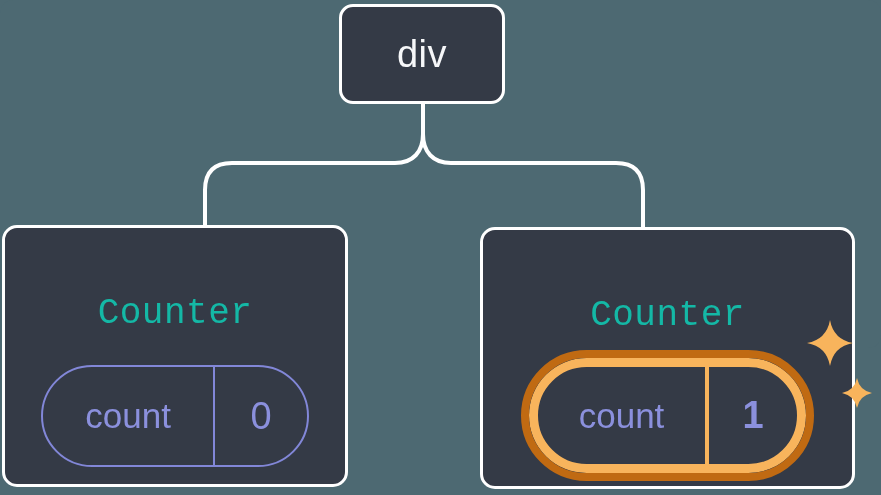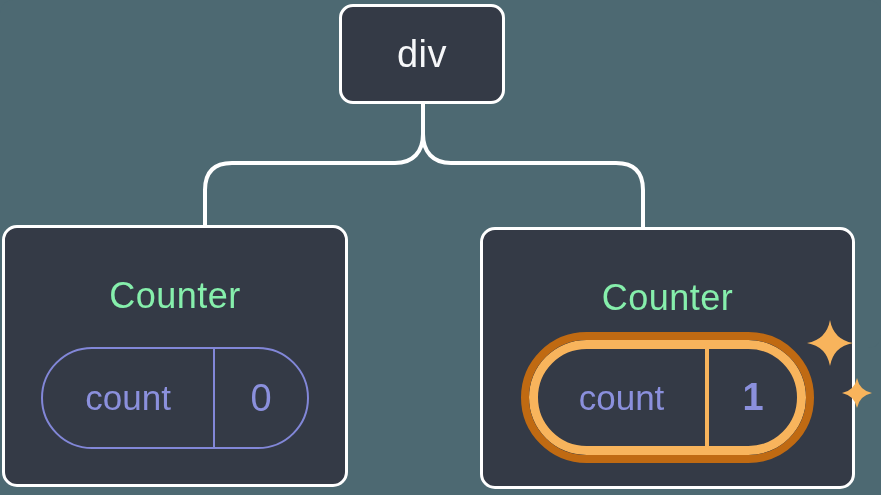--- a/index.html
+++ b/index.html
@@ -41,25 +41,26 @@
     background: #343a46;
     border: 3.5px solid #ffffff;
     border-radius: 15px;
     display: flex;
     flex-direction: column;
     align-items: center;
   }
   .card-left  { left: 2px;   top: 225px; width: 346px; height: 262px; }
   .card-right { left: 480px; top: 227px; width: 375px; height: 262px; }
   .card-title {
-    margin-top: 46px;
+    margin-top: 64px;
     font-size: 36px;
     line-height: 1.2;
-    color: #86efac;
+    color: #14b8a6;
     letter-spacing: 0.5px;
+    font-family: Liberation Mono, monospace;
   }
   
   .state-pill {
     margin-top: 30px;
     width: 268px; height: 102px;
     border: 2px solid #8287d8;
     border-radius: 51px;
     display: flex;
     align-items: stretch;
     overflow: hidden;

